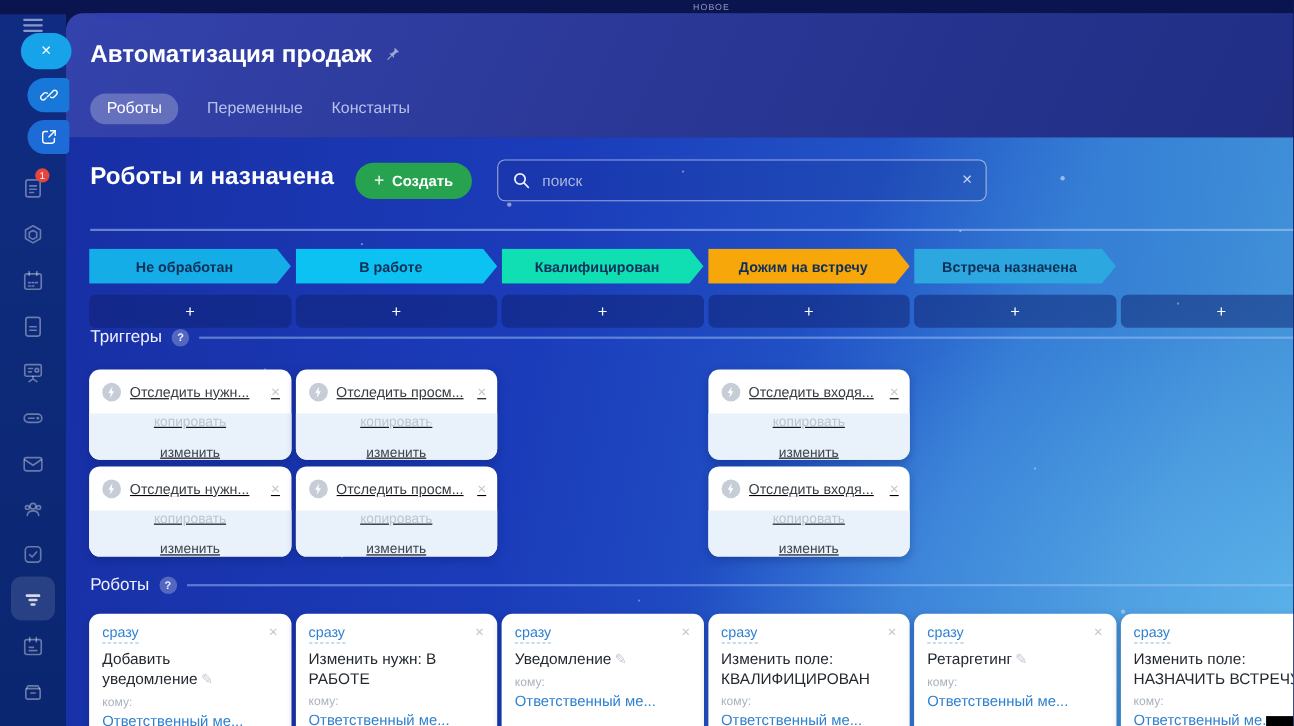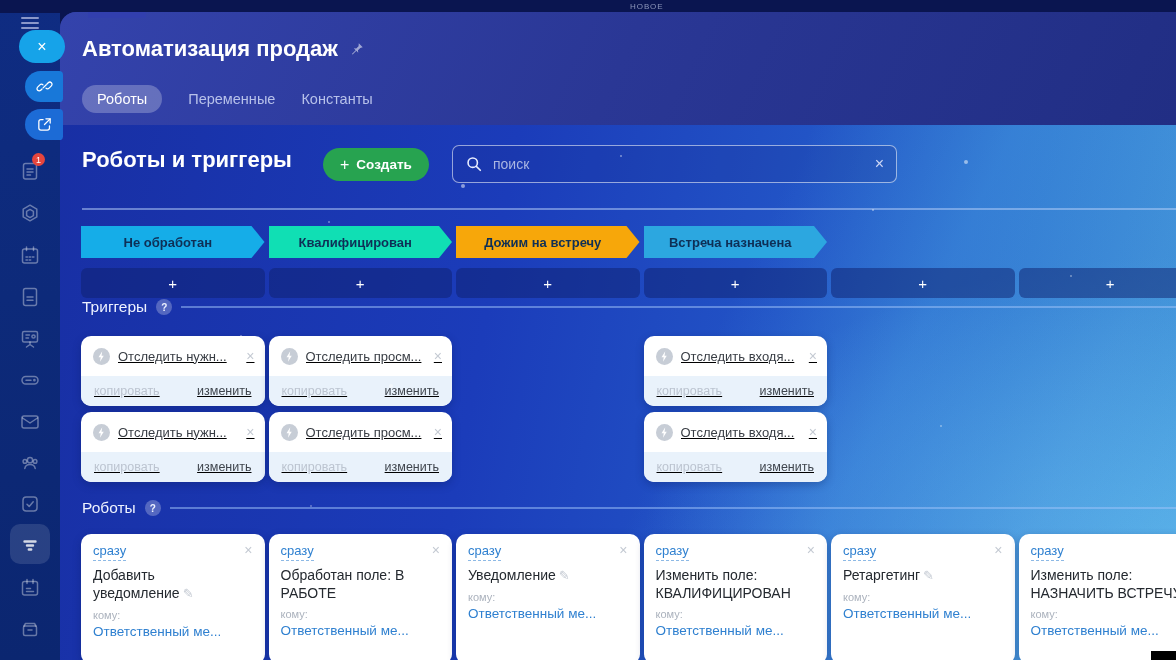--- a/index.html
+++ b/index.html
@@ -91,22 +91,22 @@
   .section-line { flex:1; height:1.5px; background:rgba(160,195,250,.5); }
 
   .trig-row1 { margin-top:20px; }
   .trig-row2 { margin-top:6px; }
   .t-card { border-radius:10px; background:#fff; box-shadow:0 3px 8px rgba(5,25,90,.3);text-decoration:underline; }
   .t-head { height:40px; display:flex; align-items:center; gap:8px; padding:0 10px 0 12px; }
   .t-ico { width:17px; height:17px; border-radius:50%; background:#c7cdd6; display:flex; align-items:center; justify-content:center; flex:none; }
   .t-ico svg { width:9px; height:11px; fill:#fff; display:block; }
   .t-title { flex:1; font-size:13px; color:#383d44; white-space:nowrap; overflow:hidden; }
   .t-close { color:#c3c9d2; font-size:14px; line-height:1; cursor:pointer; }
-  .t-foot { height:30px; background:#e9f2fb; border-radius:0 0 10px 10px; display:flex; align-items:center;
-            justify-content:space-between; padding:0 13px; }
+  .t-foot { height:42px; background:#e9f2fb; border-radius:0 0 10px 10px; display:flex; align-items:center;
+            justify-content:space-between; padding:0 13px;flex-direction:column; }
   .t-copy { color:#bcc4d0; font-size:12.5px; cursor:pointer; }
   .t-edit { color:#3f454d; font-size:12.5px; font-weight:500; cursor:pointer; }
 
   .robot-row { margin-top:17px; }
   .r-card { height:130px; border-radius:10px; background:#fff; box-shadow:0 3px 8px rgba(5,25,90,.3); padding:9px 12px; }
   .r-top { display:flex; justify-content:space-between; align-items:flex-start; }
   .r-when { font-size:13px; color:#2f80d0; border-bottom:1px dashed rgba(47,128,208,.55); line-height:1.3; cursor:pointer; }
   .r-close { color:#c3c9d2; font-size:14px; line-height:1; cursor:pointer; }
   .r-title { margin-top:5px; font-size:14px; color:#24292f; line-height:1.3; }
   .r-pencil { color:#c3c9d2; font-size:13px; margin-left:3px; cursor:pointer; }
@@ -246,39 +246,40 @@
       <div class="tabs">
         <span class="tab active">Роботы</span>
         <span class="tab">Переменные</span>
         <span class="tab">Константы</span>
       </div>
     </div>
 
     <div class="content">
 
       <div class="toolbar-row">
-        <span class="page-title">Роботы и триггеры</span>
+        <span class="page-title">Роботы и назначена</span>
         <div class="create-btn" style="background: rgb(39, 163, 80);">
           <span class="create-plus">+</span>
           <span>Создать</span>
         </div>
         <div class="search">
           <svg viewBox="0 0 20 20">
               <circle cx="8.6" cy="8.6" r="5.2"></circle>
               <path d="M12.6 12.6l4.4 4.4"></path>
             </svg>
           <input type="text" placeholder="поиск" style="">
           <span class="search-clear">×</span>
         </div>
       </div>
 
       <div class="divider"></div>
 
       <div class="grid-row stage-row">
         <div class="cell chev" style="background: rgb(21, 173, 232);">Не обработан</div>
+        <div class="cell chev" style="background: rgb(12, 194, 242);">В работе</div>
         <div class="cell chev" style="background: rgb(16, 223, 180);">Квалифицирован</div>
         <div class="cell chev" style="background: rgb(247, 167, 10);">Дожим на встречу</div>
         <div class="cell chev" style="background: rgb(44, 167, 224);">Встреча назначена</div>
       </div>
 
       <div class="grid-row add-row">
         <div class="cell add-btn">+</div>
         <div class="cell add-btn">+</div>
         <div class="cell add-btn">+</div>
         <div class="cell add-btn">+</div>
@@ -408,21 +409,21 @@
           </div>
           <div class="r-title"><span>Добавить уведомление</span><span class="r-pencil">✎</span></div>
           <div class="r-to">кому:</div>
           <div class="r-val">Ответственный ме...</div>
         </div>
         <div class="cell r-card">
           <div class="r-top">
             <span class="r-when">сразу</span>
             <span class="r-close">×</span>
           </div>
-          <div class="r-title"><span>Обработан поле: В РАБОТЕ</span></div>
+          <div class="r-title"><span>Изменить нужн: В РАБОТЕ</span></div>
           <div class="r-to">кому:</div>
           <div class="r-val">Ответственный ме...</div>
         </div>
         <div class="cell r-card">
           <div class="r-top">
             <span class="r-when">сразу</span>
             <span class="r-close">×</span>
           </div>
           <div class="r-title"><span>Уведомление</span><span class="r-pencil">✎</span></div>
           <div class="r-to">кому:</div>

